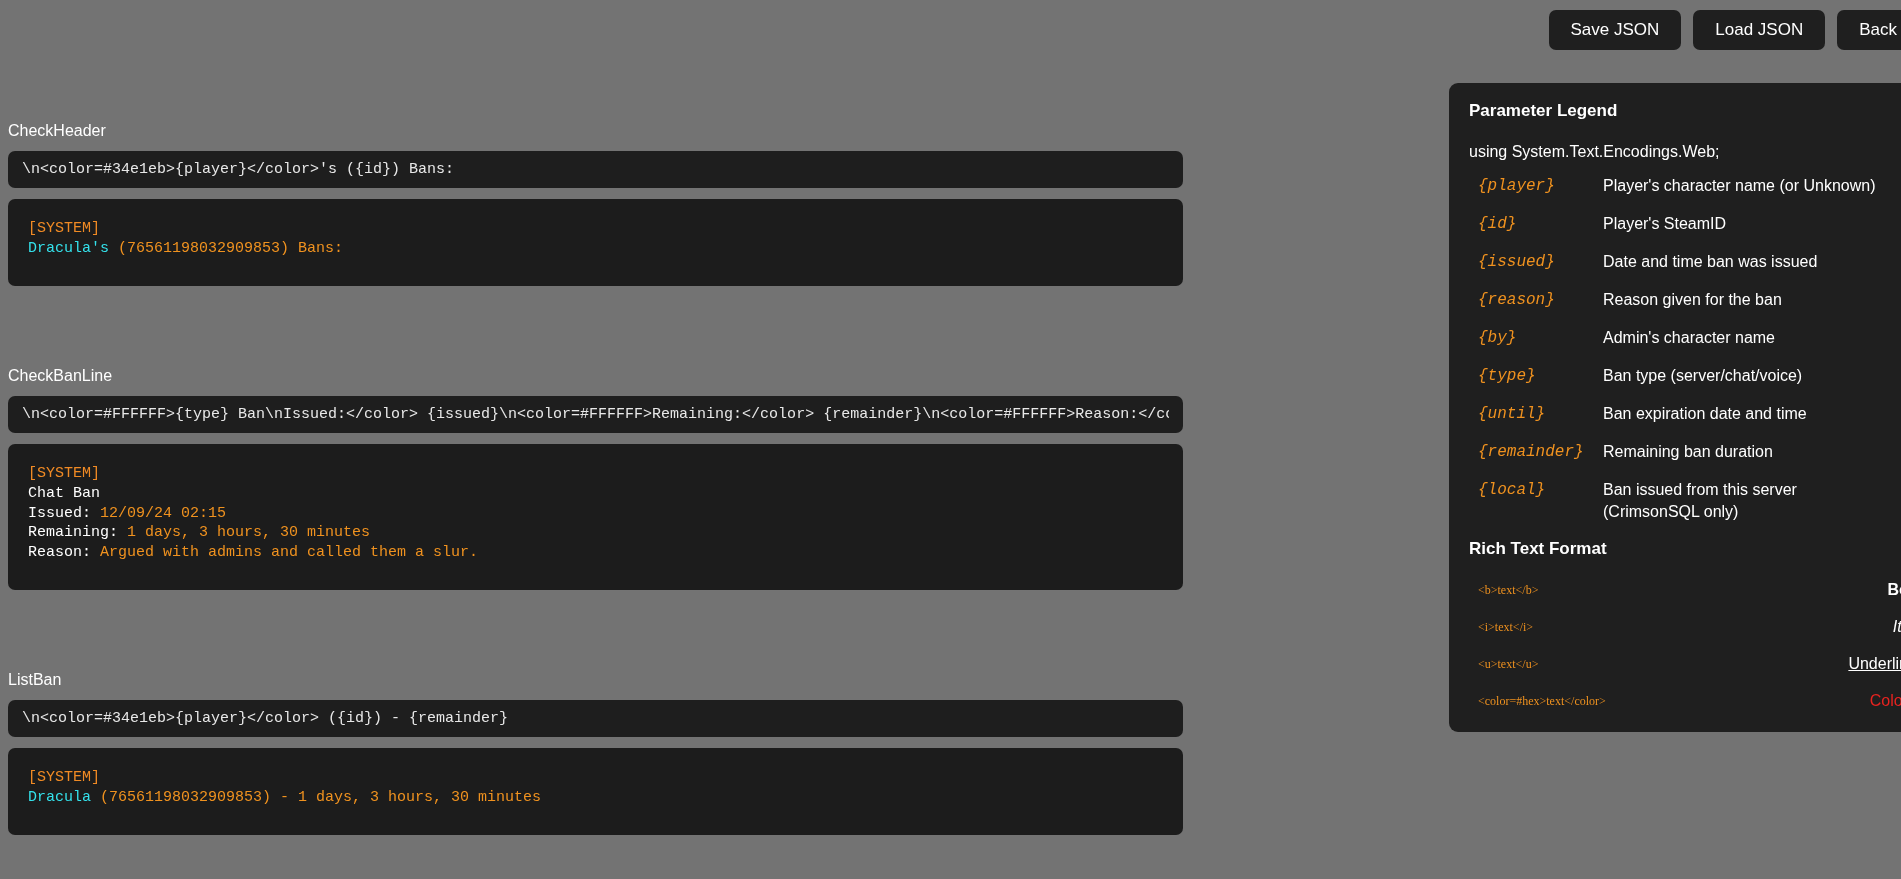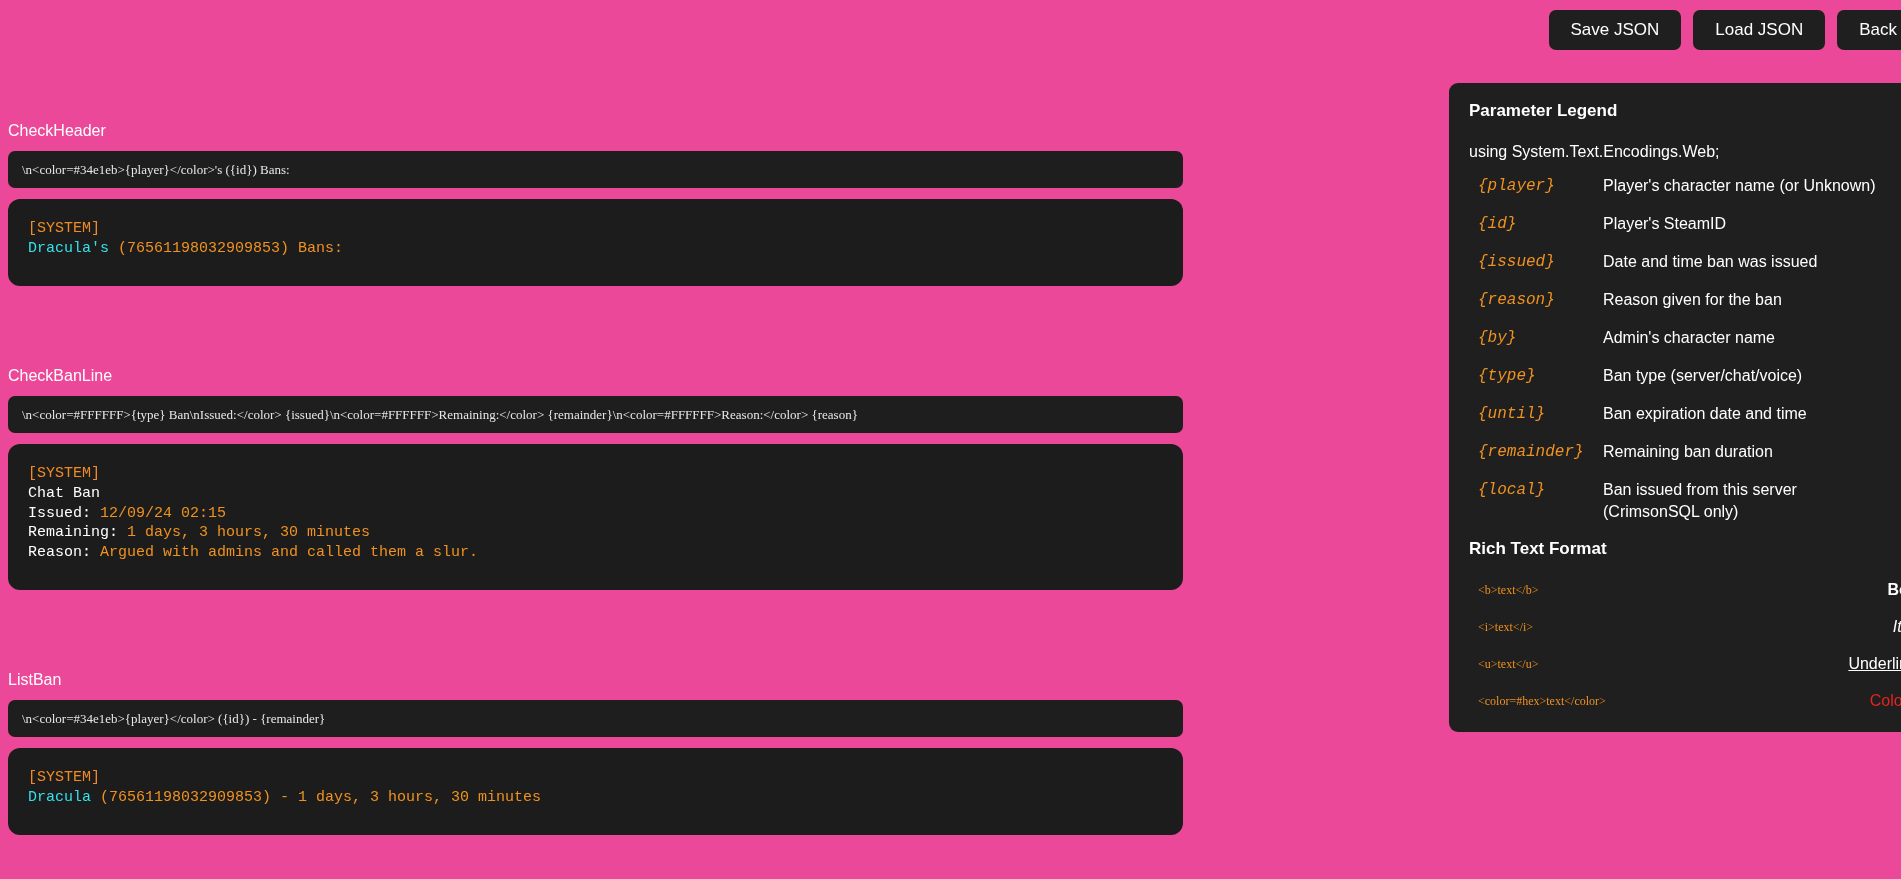--- a/index.html
+++ b/index.html
@@ -10,21 +10,21 @@
     height: 879px;
     overflow: hidden;
     font-family: "Liberation Sans", sans-serif;
   }
   * { box-sizing: border-box; }
 
   .app {
     position: relative;
     width: 1901px;
     height: 879px;
-    background: #ec4899;
+    background: #737373;
   }
 
   
   .topbar {
     position: absolute;
     top: 0; left: 0;
     width: 1901px;
     height: 66px;
   }
   .btn-row {
@@ -72,29 +72,29 @@
     line-height: 18px;
   }
   .field-input {
     width: 1175px;
     background: #1e1e1e;
     color: #e8e8e8;
     border: none;
     border-radius: 7px;
     height: 37px;
     padding: 0 14px;
-    font-family: Liberation Serif, serif;
-    font-size: 13px;
+    font-family: Liberation Mono, monospace;
+    font-size: 15px;
     outline: none;
     display: block;
   }
   .preview {
     width: 1175px;
     background: #1c1c1c;
-    border-radius: 12px;
+    border-radius: 7px;
     margin-top: 11px;
     padding: 20px 20px 20px 20px;
     font-family: "Liberation Mono", monospace;
     font-size: 15px;
     line-height: 19.8px;
     color: #e8a13a;
     white-space: pre-wrap;
   }
   .preview .sys { color: #f08a24; }
   .preview .cyan { color: #34e1eb; }

